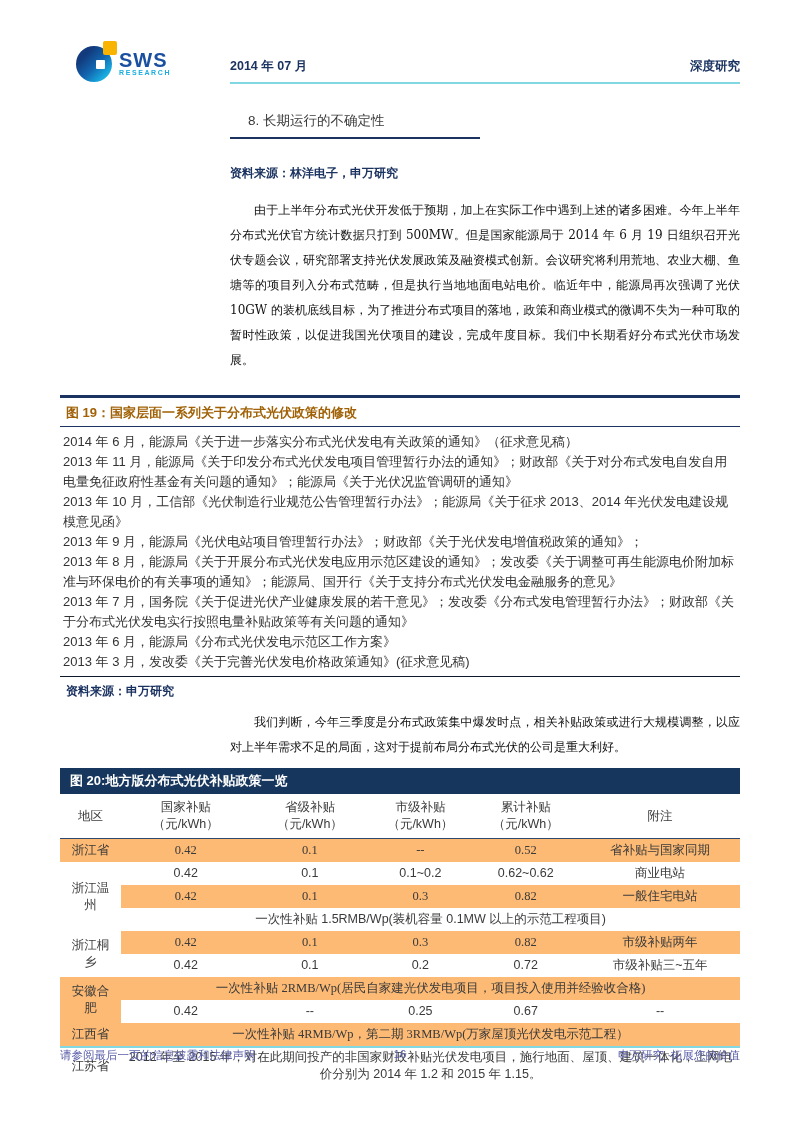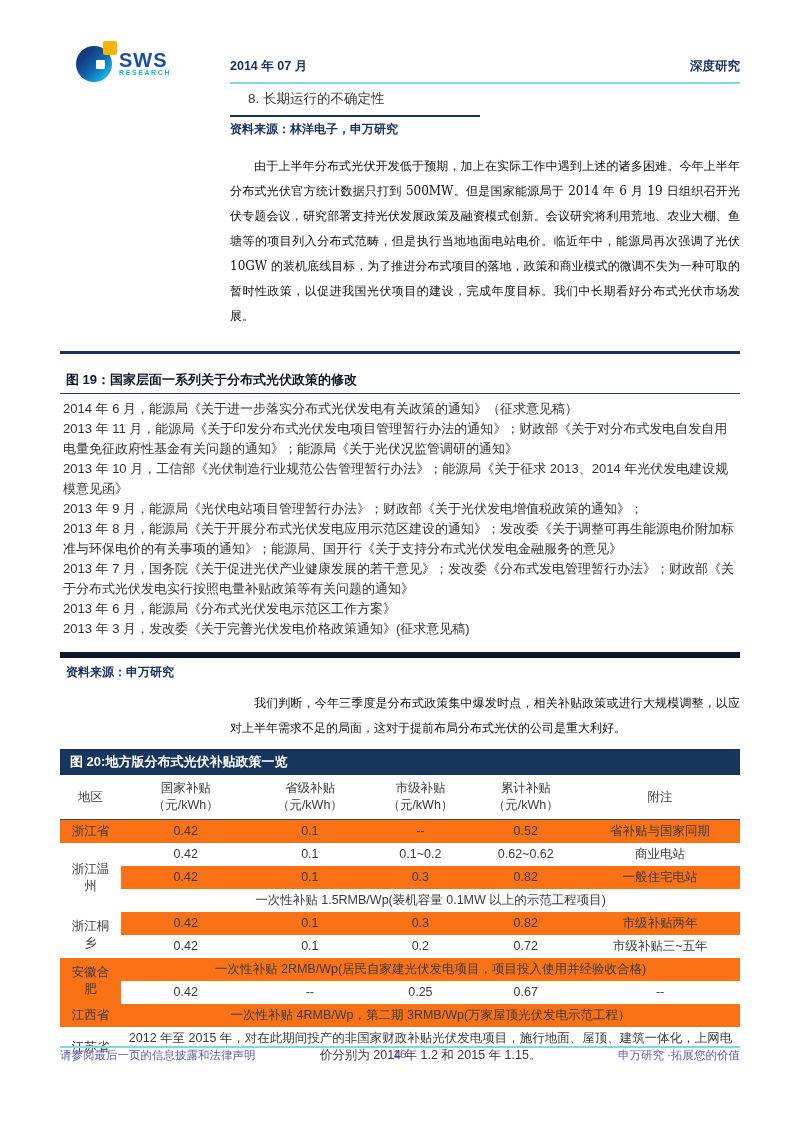--- a/index.html
+++ b/index.html
@@ -36,60 +36,60 @@
   .header-bar {
     margin: 0 60px 0 230px;
     padding-top: 58px; padding-bottom: 7px;
     display: flex; justify-content: space-between; align-items: flex-end;
     border-bottom: 2px solid #82d8e2;
     gap: 12px;
   }
   .header-date, .header-type { font-size: 12.5px; font-weight: bold; color: #1b3360; }
 
   
-  .sec8 { margin: 6px 60px 0 248px; font-size: 13.5px; color: #3a3a3a; }
+  .sec8 { margin: 28px 60px 0 248px; font-size: 13.5px; color: #3a3a3a; }
   .fig18-line { margin-left: 230px; width: 250px; border-bottom: 2px solid #1b3360; padding-top: 7px; }
-  .source-line { margin: 4px 60px 0 230px; font-size: 12px; font-weight: bold; color: #1b3360; }
+  .source-line { margin: 26px 60px 0 230px; font-size: 12px; font-weight: bold; color: #1b3360; }
 
   
   .para {
     margin: 16px 60px 0 230px;
     font-family: "DejaVu Serif", "Liberation Serif", serif;
     font-size: 12px; line-height: 25px; color: #111;
     text-align: justify; text-indent: 2em;
   }
   .para2 { margin-top: 10px; }
 
   
   .fig19 { margin: 22px 60px 0 60px; border-top: 3px solid #1b3360; }
   .fig19-title {
-    padding: 17px 4px 4px 6px; font-size: 13px; font-weight: bold; color: #0f172a;
+    padding: 6px 4px 4px 6px; font-size: 13px; font-weight: bold; color: #a16207;
     border-bottom: 1px solid #1b3360;
   }
-  .fig19-list { padding: 5px 2px 13px 3px; border-bottom: 6px solid #0f172a; }
+  .fig19-list { padding: 5px 2px 4px 3px; border-bottom: 1px solid #0f172a; }
   .fig19-list .policy-item { font-size: 13px; line-height: 20px; color: #333; }
   .fig19-source { padding: 6px 6px 0 6px; font-size: 12px; font-weight: bold; color: #1b3360; }
 
   
   .fig20 { margin: 8px 60px 0 60px; }
   .fig20-titlebar {
     background: #17365d; color: #ffffff; font-weight: bold; font-size: 13px;
     padding: 4px 10px 4px 10px;
   }
   table.subsidy { width: 100%; border-collapse: collapse; table-layout: fixed; }
   table.subsidy th {
     font-weight: normal; font-size: 12.5px; color: #3a3a3a;
     padding: 5px 2px; line-height: 17px; vertical-align: middle;
     border-bottom: 1px solid #31486e; text-align: center;
   }
   table.subsidy td {
     font-size: 12.5px; color: #3a3a3a; text-align: center;
     padding: 3px 6px; line-height: 17px; vertical-align: middle;
   }
-  td.c-a { background: #f97316; }
+  td.c-a { background: #fdba74; font-family: Liberation Serif, serif; }
   td.c-w { background: #ffffff; }
   td.al-l { text-align: left; padding-left: 8px; }
 
   
   .footer {
     position: absolute; left: 60px; right: 60px; top: 1046px;
     border-top: 2px solid #82d8e2; 
     display: flex; align-items: flex-start;
     font-size: 11.5px; color: #5a5ea8;
   }

